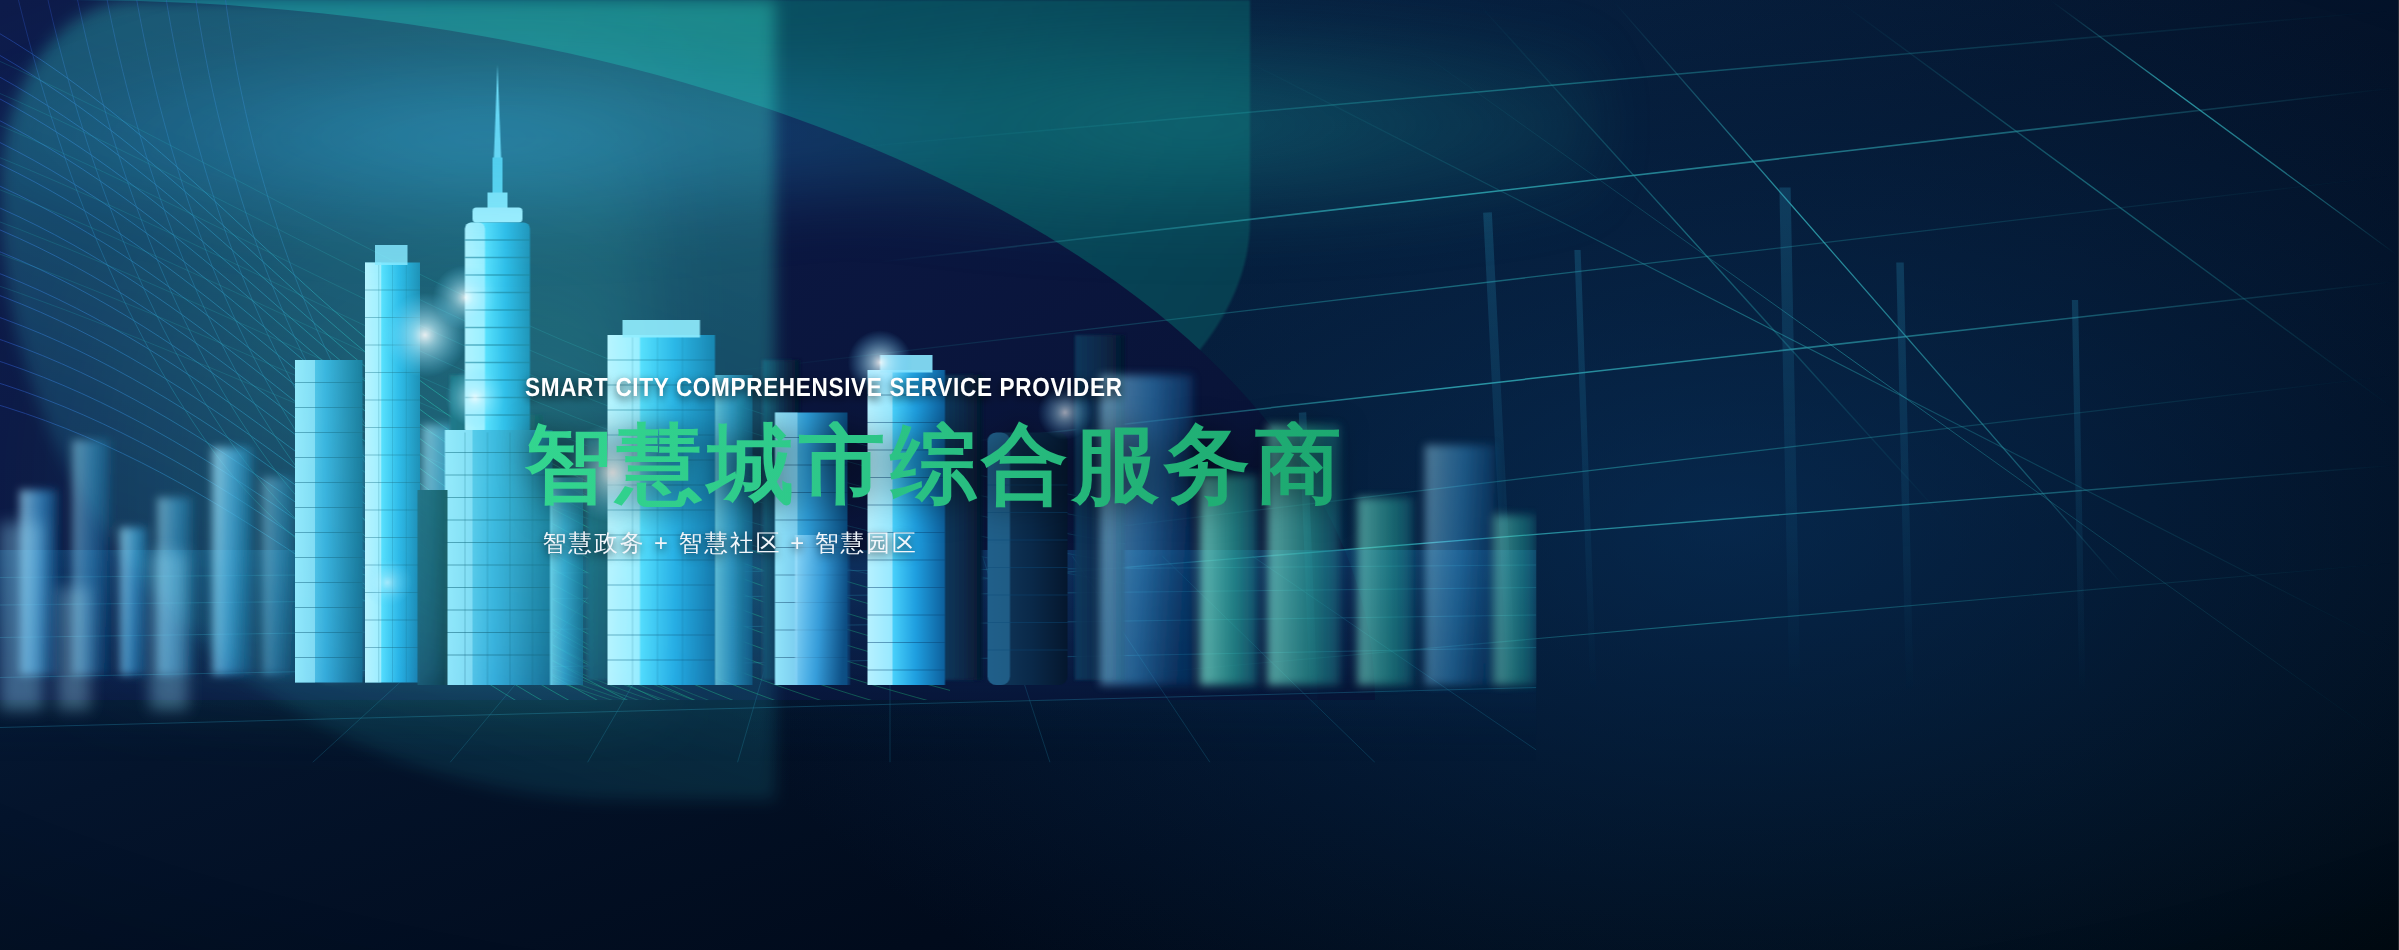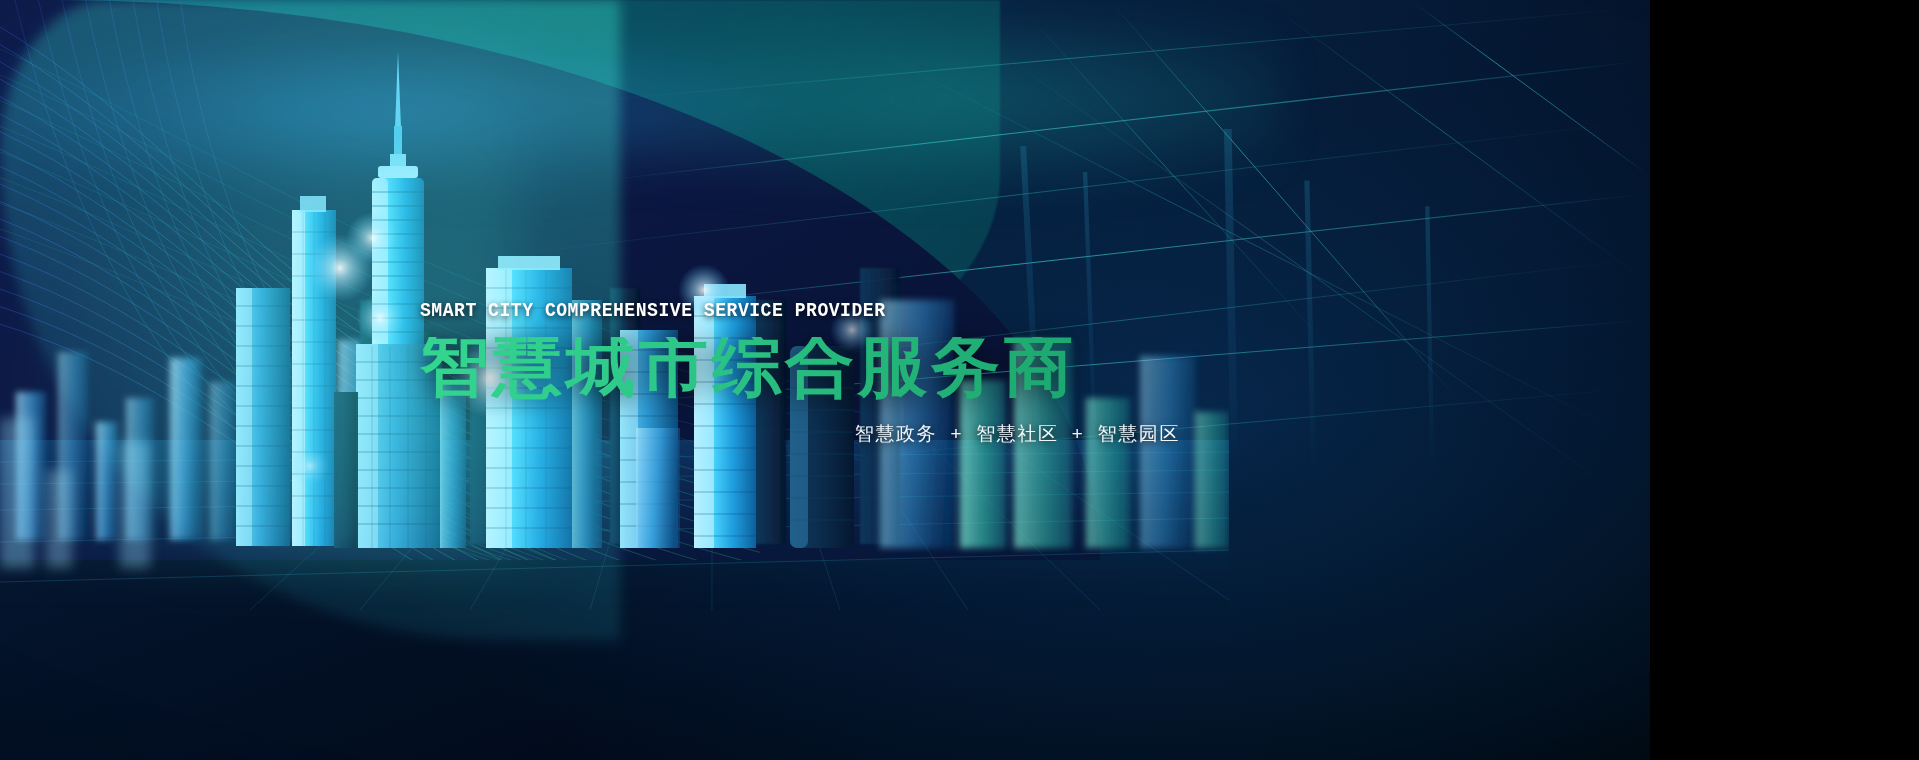--- a/index.html
+++ b/index.html
@@ -1,19 +1,19 @@
 <!DOCTYPE html>
 <html><head>
 <meta charset="utf-8">
 <style>
   html,body{margin:0;padding:0;background:#000;}
   #banner{
-    position:relative;width:1650px;height:760px;overflow:hidden;
+    position:relative;width:1919px;height:760px;overflow:hidden;
     background:#737373;
-    font-family:Liberation Mono, monospace;
+    font-family:Liberation Sans, sans-serif;
     user-select:none;
   }
   .layer{position:absolute;inset:0;pointer-events:none;}
 
   
   #bg-base{
     background:
       radial-gradient(1200px 700px at 72% 55%, rgba(10,60,110,.55) 0%, rgba(3,18,40,0) 70%),
       radial-gradient(900px 600px at 12% 18%, rgba(14,74,110,.95) 0%, rgba(4,20,44,0) 72%),
       linear-gradient(160deg,#0b3a5e 0%,#082446 18%,#04142c 45%,#010b1c 70%,#00080f 100%);
@@ -112,24 +112,23 @@
     color:transparent;
     -webkit-text-fill-color:transparent;
     filter:drop-shadow(0 3px 12px rgba(0,0,0,.6));
   }
 
   #subline{
     color:#f2f6fb;
     font-size:19px;
     letter-spacing:1.6px;
     line-height:1;
-    margin:0;
+    margin:14px;
     white-space:nowrap;
     text-shadow:0 2px 8px rgba(0,0,0,.8);
-    text-align:right;
   }
 </style>
 </head>
 <body>
 
 <div id="banner">
 
   <div class="layer" id="bg-base"></div>
 
   <div class="layer" id="wave-topleft-soft" style="position:absolute;inset:auto;"></div>

